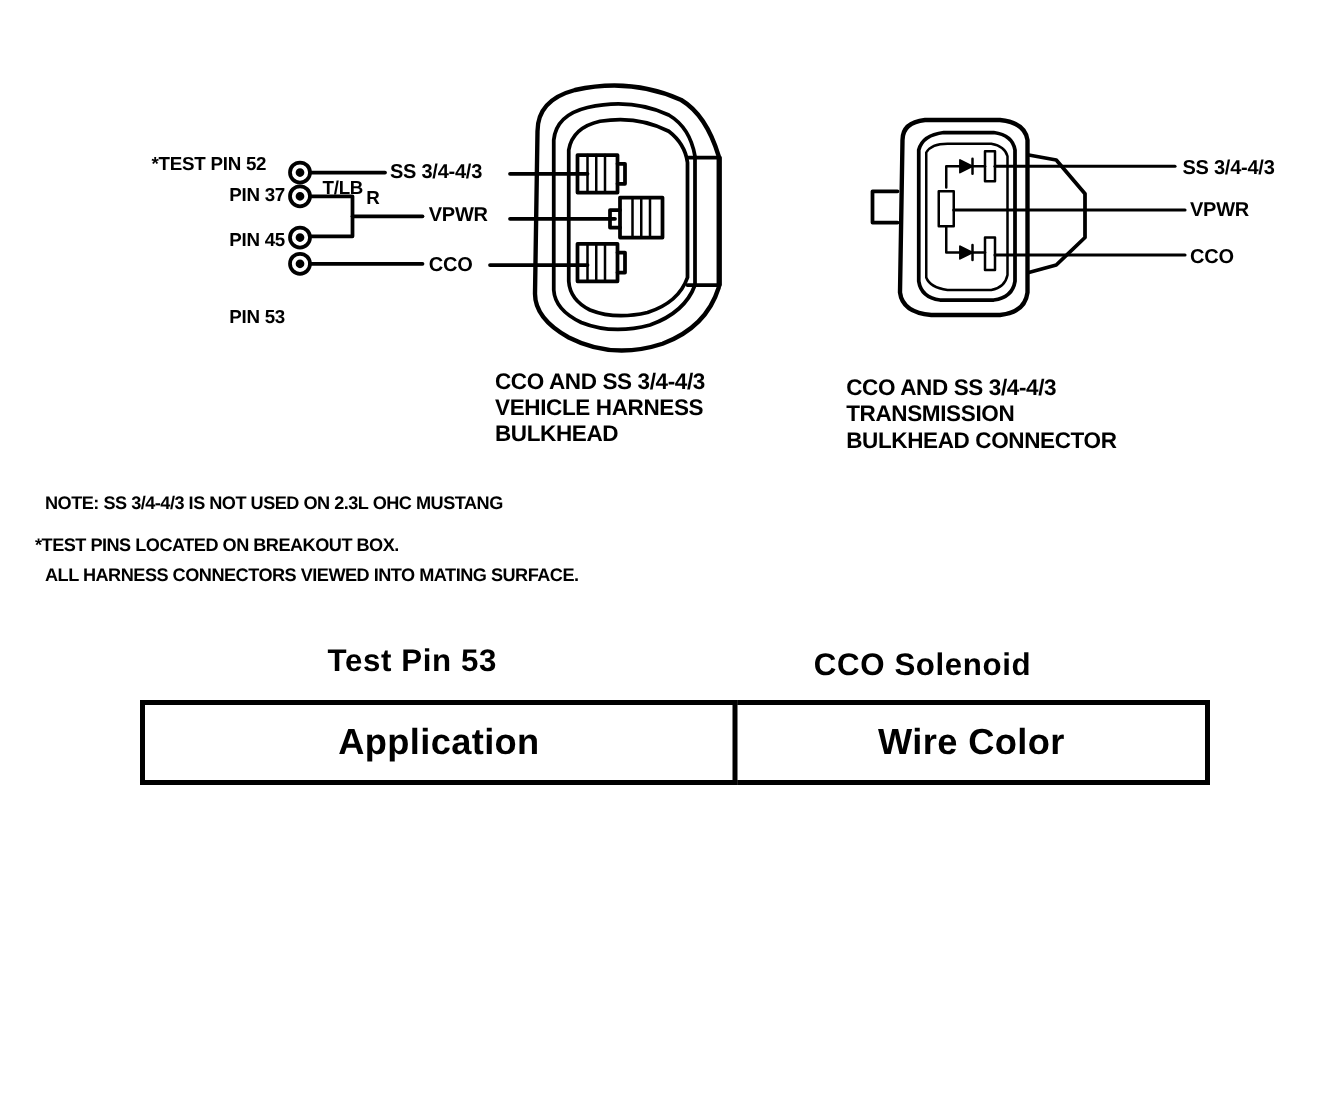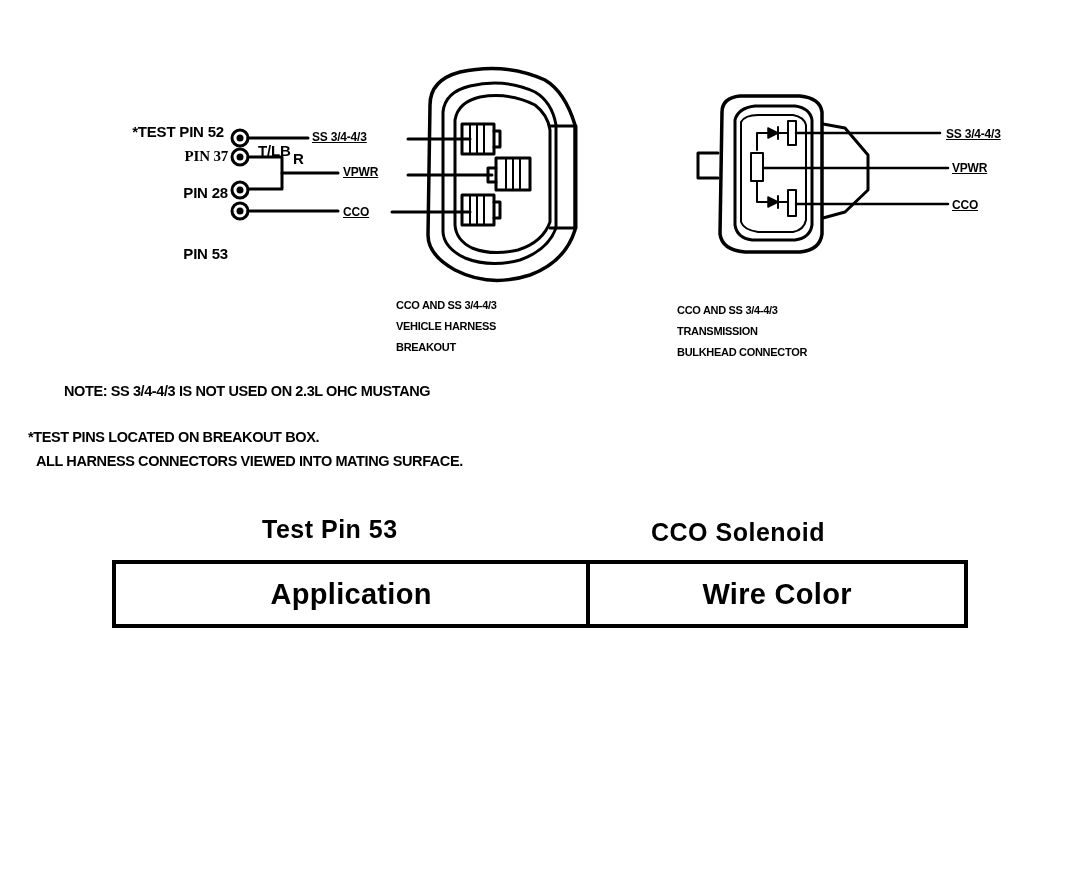--- a/index.html
+++ b/index.html
@@ -23,26 +23,26 @@
     .lbl {
       position: absolute;
       font-family: "Liberation Sans", "DejaVu Sans", sans-serif;
       font-weight: bold;
       font-size: 15px;
       line-height: 17px;
       white-space: nowrap;
       letter-spacing: -0.2px;
     }
     .pin-lbl { text-align: right; }
-    .wire-lbl { font-size: 12px; text-decoration: underline; }
+    .wire-lbl { font-size: 16px; }
     .caption {
       position: absolute;
       font-family: "Liberation Sans", "DejaVu Sans", sans-serif;
       font-weight: bold;
-      font-size: 11px;
+      font-size: 18px;
       line-height: 21px;
       white-space: nowrap;
       letter-spacing: -0.3px;
     }
     .note {
       position: absolute;
       font-family: "Liberation Sans", "DejaVu Sans", sans-serif;
       font-weight: bold;
       font-size: 14.5px;
       line-height: 22px;
@@ -167,48 +167,48 @@
       <rect x="788" y="190" width="8" height="26" stroke-width="2"></rect>
       <path d="M778 202 H788" stroke-width="2"></path>
     </g>
 
     <path d="M796 133 H940" stroke-width="2.5"></path>
     <path d="M763 168 H948" stroke-width="2.5"></path>
     <path d="M796 204 H948" stroke-width="2.5"></path>
   </g>
 </svg>
 
-<div class="lbl pin-lbl" style="left:92px; top:123px; width:132px;">*TEST PIN 52</div>
-<div class="lbl pin-lbl" style="left:96px; top:148px; width:132px;font-family:Liberation Serif, serif;">PIN 37</div>
-<div class="lbl pin-lbl" style="left:96px; top:184px; width:132px;">PIN 28</div>
+<div class="lbl pin-lbl" style="left:81px; top:123px; width:132px;">*TEST PIN 52</div>
+<div class="lbl pin-lbl" style="left:96px; top:148px; width:132px;">PIN 37</div>
+<div class="lbl pin-lbl" style="left:96px; top:184px; width:132px;">PIN 45</div>
 <div class="lbl pin-lbl" style="left:96px; top:205px; width:132px;margin-top:40px;">PIN 53</div>
 
 <div class="lbl" style="left:258px; top:116px;margin-top:26px;">T/LB</div>
 <div class="lbl" style="left:293px; top:150px;">R</div>
 
 <div class="lbl wire-lbl" style="left:312px; top:129px;">SS 3/4-4/3</div>
 <div class="lbl wire-lbl" style="left:343px; top:164px;">VPWR</div>
 <div class="lbl wire-lbl" style="left:343px; top:204px;">CCO</div>
 
 <div class="lbl wire-lbl" style="left:946px; top:126px;">SS 3/4-4/3</div>
 <div class="lbl wire-lbl" style="left:952px; top:160px;">VPWR</div>
 <div class="lbl wire-lbl" style="left:952px; top:197px;">CCO</div>
 
 <div class="caption" style="left:396px; top:295px;">
   <div>CCO AND SS 3/4-4/3</div>
   <div>VEHICLE HARNESS</div>
-  <div>BREAKOUT</div>
+  <div>BULKHEAD</div>
 </div>
 <div class="caption" style="left:677px; top:300px;">
   <div>CCO AND SS 3/4-4/3</div>
   <div>TRANSMISSION</div>
   <div>BULKHEAD CONNECTOR</div>
 </div>
 
-<div class="note" style="left:36px; top:380px;margin-left:28px;">NOTE: SS 3/4-4/3 IS NOT USED ON 2.3L OHC MUSTANG</div>
+<div class="note" style="left:36px; top:392px;">NOTE: SS 3/4-4/3 IS NOT USED ON 2.3L OHC MUSTANG</div>
 <div class="note" style="left:28px; top:426px;">*TEST PINS LOCATED ON BREAKOUT BOX.</div>
 <div class="note" style="left:36px; top:450px;">ALL HARNESS CONNECTORS VIEWED INTO MATING SURFACE.</div>
 
 <div class="tbl-title" style="left:262px; top:512px;">Test Pin 53</div>
 <div class="tbl-title" style="left:651px; top:515px;">CCO Solenoid</div>
 
 <table class="data-table">
   <colgroup>
     <col class="col-app">
     <col class="col-color">

